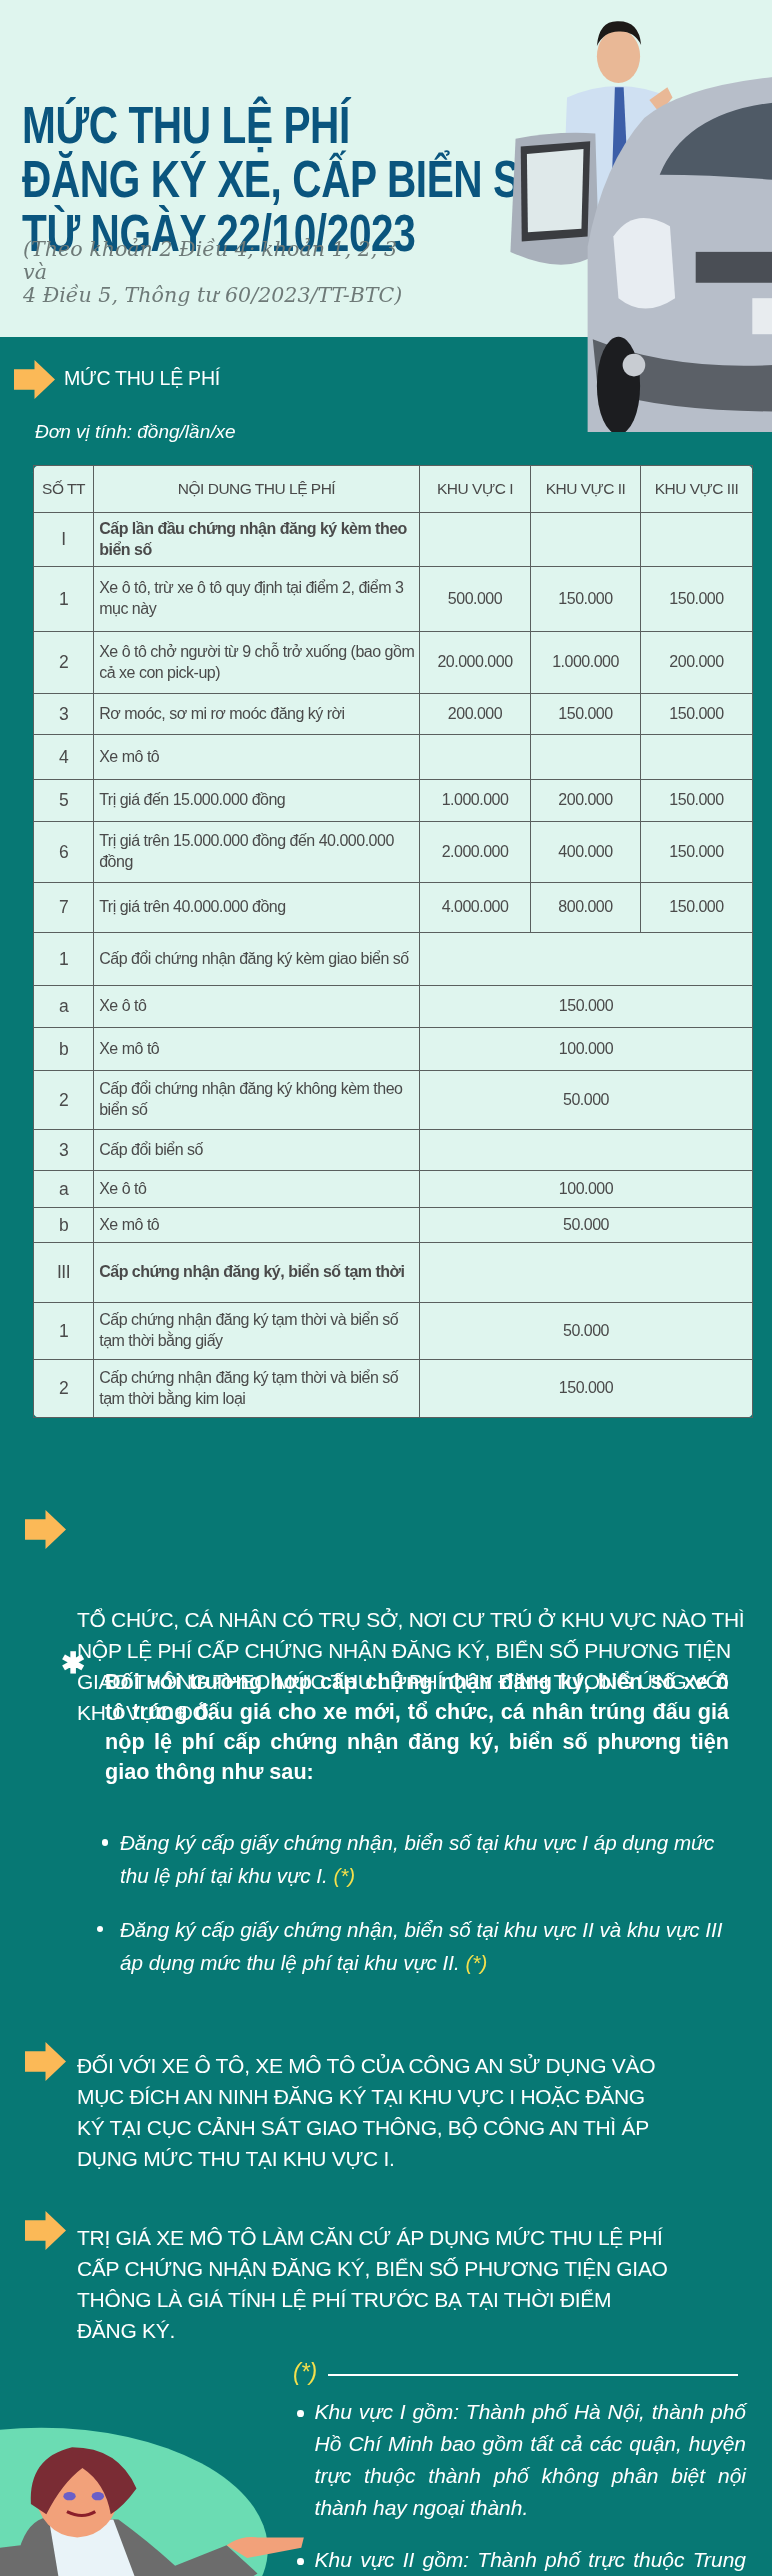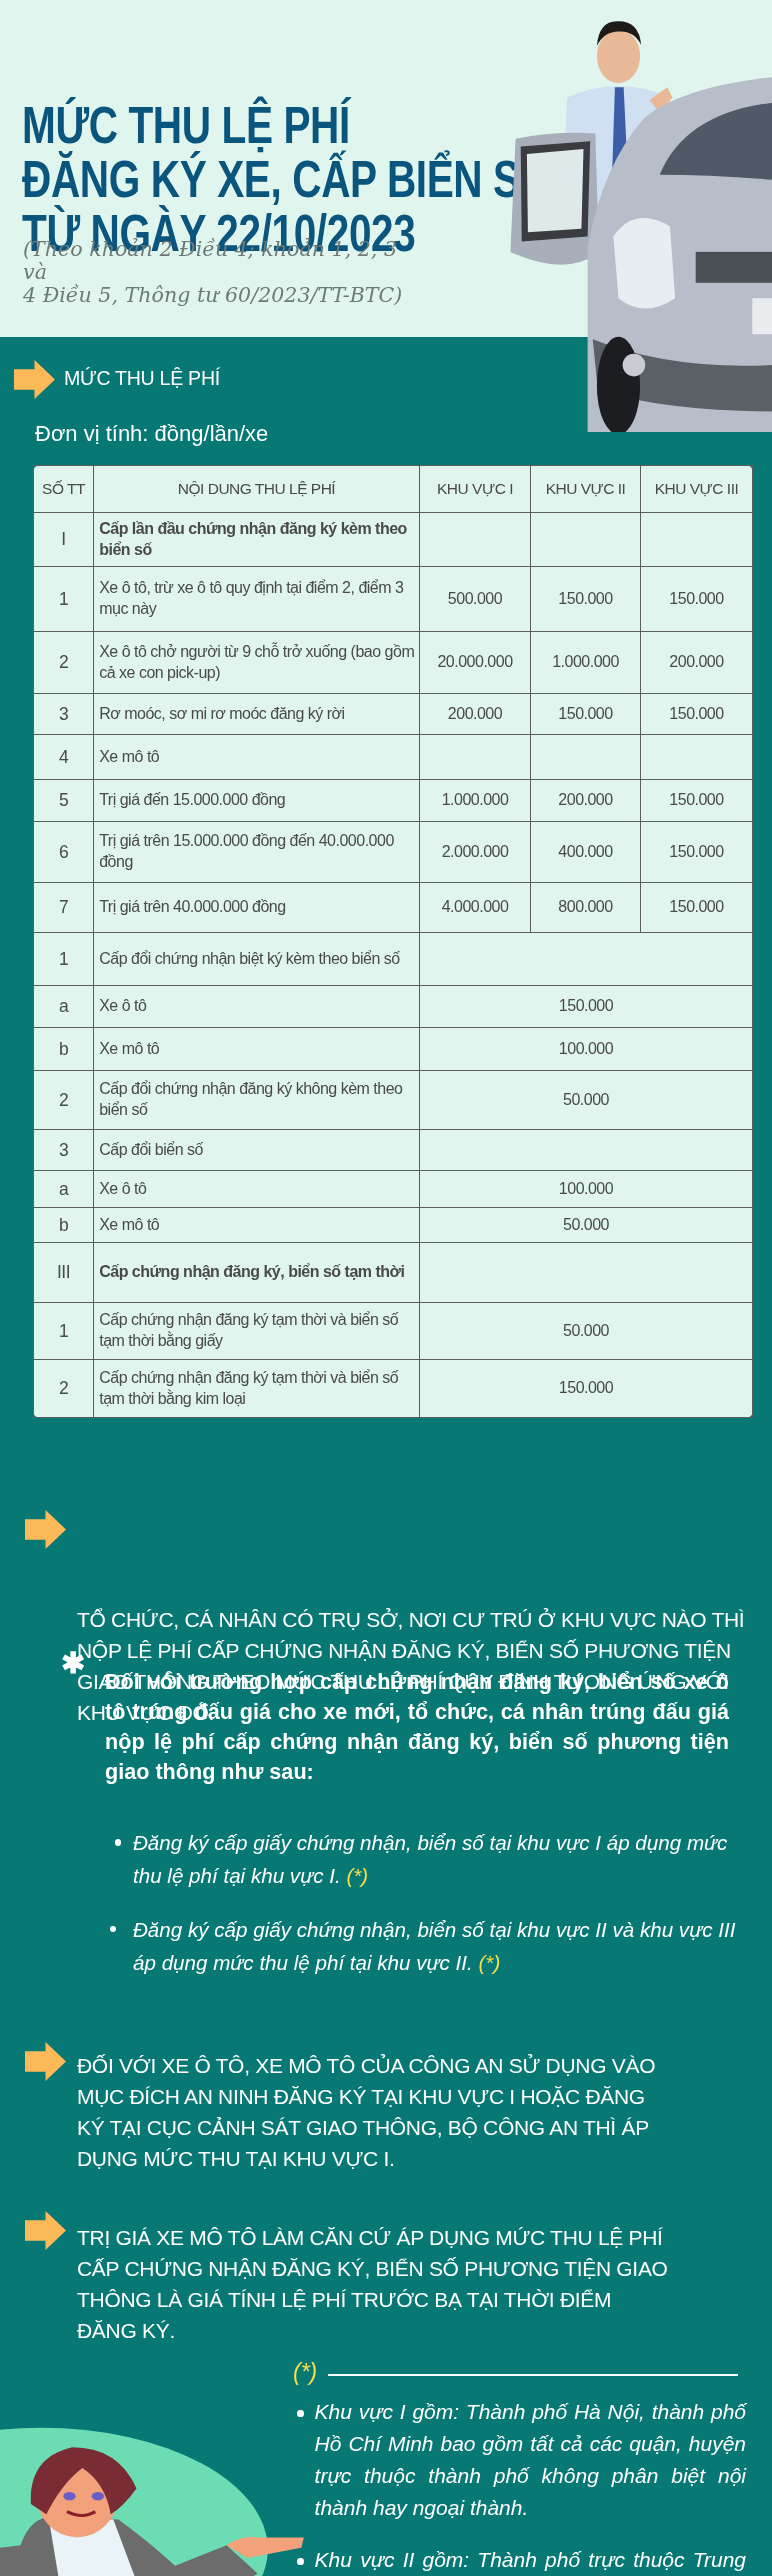--- a/index.html
+++ b/index.html
@@ -5,21 +5,21 @@
   * { box-sizing: border-box; margin: 0; padding: 0; }
   body { width: 773px; height: 3188px; background: #dff5ee; font-family: "Liberation Sans", sans-serif; position: relative; overflow: hidden; }
   .hero { position: absolute; left: 0; top: 0; width: 773px; height: 337px; background: #dff5ee; }
   .hero-title { position: absolute; left: 21.6px; top: 98px; font-family: "Liberation Sans", sans-serif; font-weight: 700; font-size: 52px; line-height: 54px; color: #0a557e; letter-spacing: -0.5px; transform: scaleX(0.78); transform-origin: left top; width: 592px; text-transform: uppercase; }
   .hero-title div { white-space: nowrap; }
   .hero-sub { position: absolute; left: 23px; top: 238px; font-family: "DejaVu Serif", serif; font-style: italic; font-size: 20.6px; line-height: 23px; color: #6e7a78; width: 392px; }
   .hero-art { position: absolute; left: 464px; top: 10.3px; width: 309px; height: 422px; }
   .teal { position: absolute; left: 0; top: 337px; width: 773px; height: 2769px; background: #077874; }
   .arrow { position: absolute; width: 41px; height: 39px; }
   .section-h { position: absolute; color: #fff; font-family: "Liberation Sans", sans-serif; font-size: 19.6px; letter-spacing: -0.3px; }
-  .unit { position: absolute; left: 35px; top: 421px; color: #ffffff; font-size: 22px; font-family: "Liberation Sans", sans-serif; }
+  .unit { position: absolute; left: 35px; top: 421px; color: #ffffff; font-style: italic; font-size: 19px; font-family: "Liberation Sans", sans-serif; }
   table.fees { position: absolute; left: 33px; top: 465px; width: 719px; border-collapse: collapse; background: #dff5ee; border-radius: 7.2px; font-family: "Liberation Sans", sans-serif; color: #4a4a4a; table-layout: fixed; padding-left: 48px; }
   table.fees td, table.fees th { border: 1px solid #5a5f5e; font-size: 16px; line-height: 20.6px; font-weight: 400; letter-spacing: -0.5px; }
   table.fees th { text-align: center; font-size: 15.5px; }
   table.fees td.stt { text-align: center; font-size: 17.5px; }
   table.fees td.desc { padding: 0 3.1px 0 5.2px; text-align: left; vertical-align: middle; }
   table.fees td.val { text-align: center; vertical-align: middle; }
   table.fees tr.group td.desc { font-weight: 700; }
   .note-block { position: absolute; color: #fff; font-family: "Liberation Sans", sans-serif; }
   .caps { font-size: 21px; line-height: 31px; text-transform: uppercase; letter-spacing: -0.3px; }
   .star-p { font-size: 21.6px; line-height: 30px; font-weight: 700; text-align: justify; margin-top: 24px; }
@@ -144,21 +144,21 @@
     </tr>
     <tr style="height:50px">
       <td class="stt">7</td>
       <td class="desc">Trị giá trên 40.000.000 đồng</td>
       <td class="val">4.000.000</td>
       <td class="val">800.000</td>
       <td class="val">150.000</td>
     </tr>
     <tr style="height:53px">
       <td class="stt">1</td>
-      <td class="desc">Cấp đổi chứng nhận biệt ký kèm theo biển số</td>
+      <td class="desc">Cấp đổi chứng nhận đăng ký kèm giao biển số</td>
       <td class="val" colspan="3"></td>
     </tr>
     <tr style="height:42px">
       <td class="stt">a</td>
       <td class="desc">Xe ô tô</td>
       <td class="val" colspan="3">150.000</td>
     </tr>
     <tr style="height:43px">
       <td class="stt">b</td>
       <td class="desc">Xe mô tô</td>
@@ -203,21 +203,21 @@
 </table>
 
 <svg class="arrow" style="left:25px; top:1510px;" viewBox="0 0 80 76">
   <polygon points="0,18 40,18 40,0 80,38 40,76 40,58 0,58" fill="#fbb957"></polygon>
 </svg>
 <div class="note-block caps" style="left:77px; top:1604px; width:670px;">TỔ CHỨC, CÁ NHÂN CÓ TRỤ SỞ, NƠI CƯ TRÚ Ở KHU VỰC NÀO THÌ NỘP LỆ PHÍ CẤP CHỨNG NHẬN ĐĂNG KÝ, BIỂN SỐ PHƯƠNG TIỆN GIAO THÔNG THEO MỨC THU LỆ PHÍ QUY ĐỊNH TƯƠNG ỨNG VỚI KHU VỰC ĐÓ.</div>
 
 <div class="note-block" style="left:61px; top:1646px; font-size:29px; font-weight:700;">✱</div>
 <div class="note-block star-p" style="left:105px; top:1643px; width:624px;">Đối với trường hợp cấp chứng nhận đăng ký, biển số xe ô tô trúng đấu giá cho xe mới, tổ chức, cá nhân trúng đấu giá nộp lệ phí cấp chứng nhận đăng ký, biển số phương tiện giao thông như sau:</div>
 
-<ul class="note-block" style="left:110px; top:1826px; width:644px; list-style:none;">
+<ul class="note-block" style="left:97px; top:1826px; width:644px; list-style:none;">
   <li class="bullet-i" style="position:relative; padding-left:23px; margin-bottom:20.6px;">
     <span style="position:absolute; left:5.2px; top:13.4px; width:6.2px; height:6.2px; border-radius:50%; background:#fff;"></span>
     <span>Đăng ký cấp giấy chứng nhận, biển số tại khu vực I áp dụng mức thu lệ phí tại khu vực I.</span>
     <span class="yellow">(*)</span>
   </li>
   <li class="bullet-i" style="position:relative; padding-left:23px;">
     <span style="position:absolute; left:0px; top:13.4px; width:6.2px; height:6.2px; border-radius:50%; background:#fff;"></span>
     <span>Đăng ký cấp giấy chứng nhận, biển số tại khu vực II và khu vực III áp dụng mức thu lệ phí tại khu vực II.</span>
     <span class="yellow">(*)</span>
   </li>

